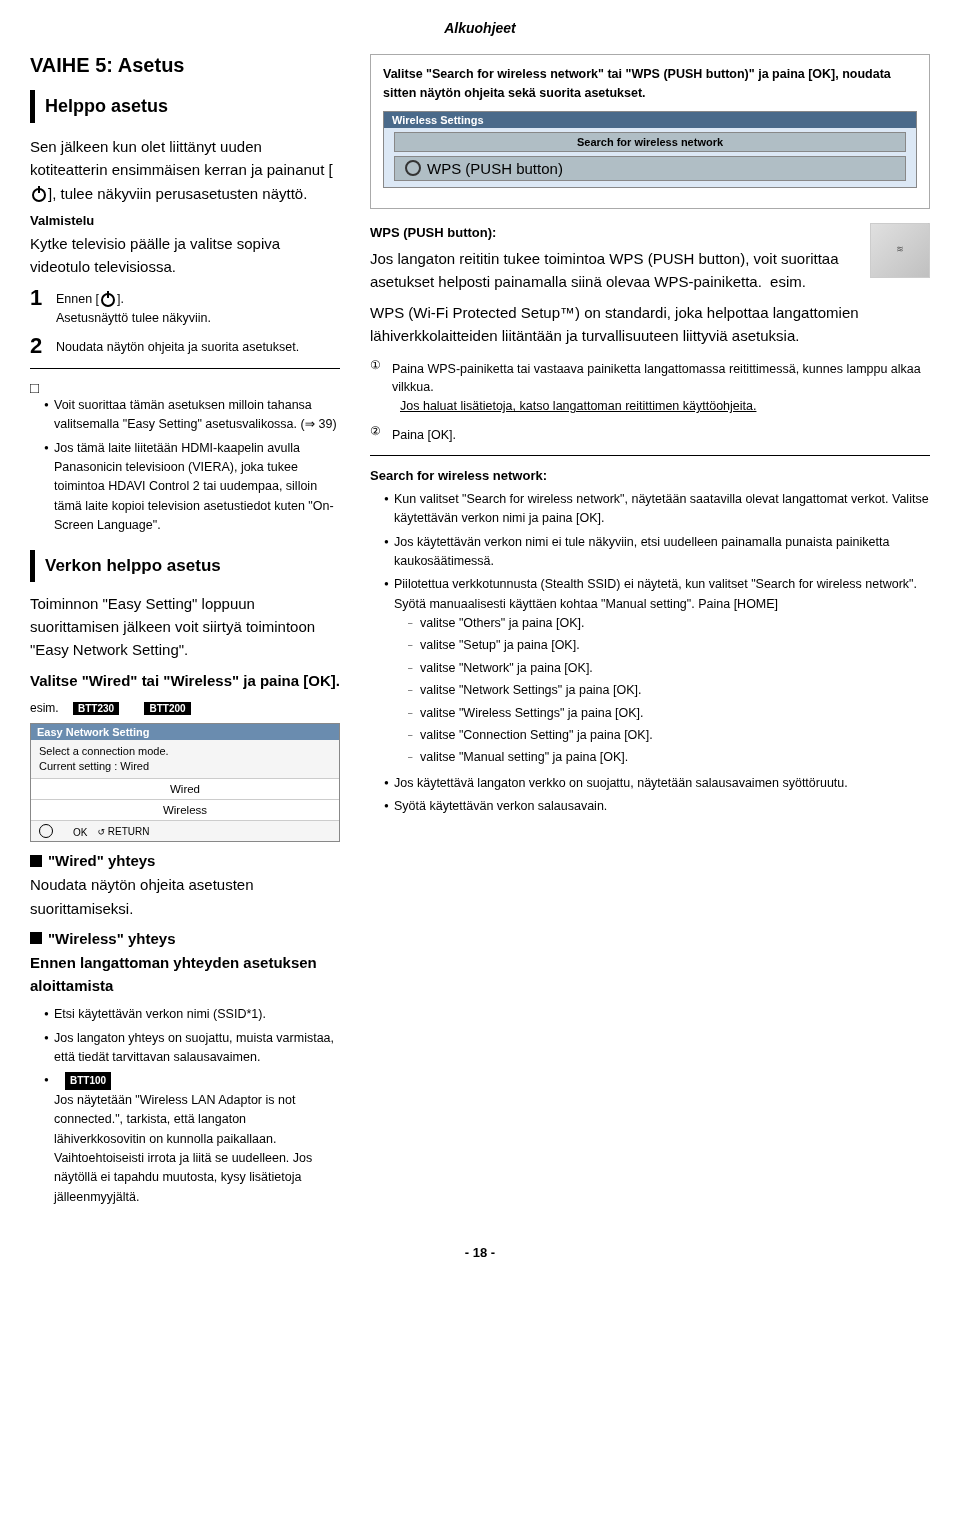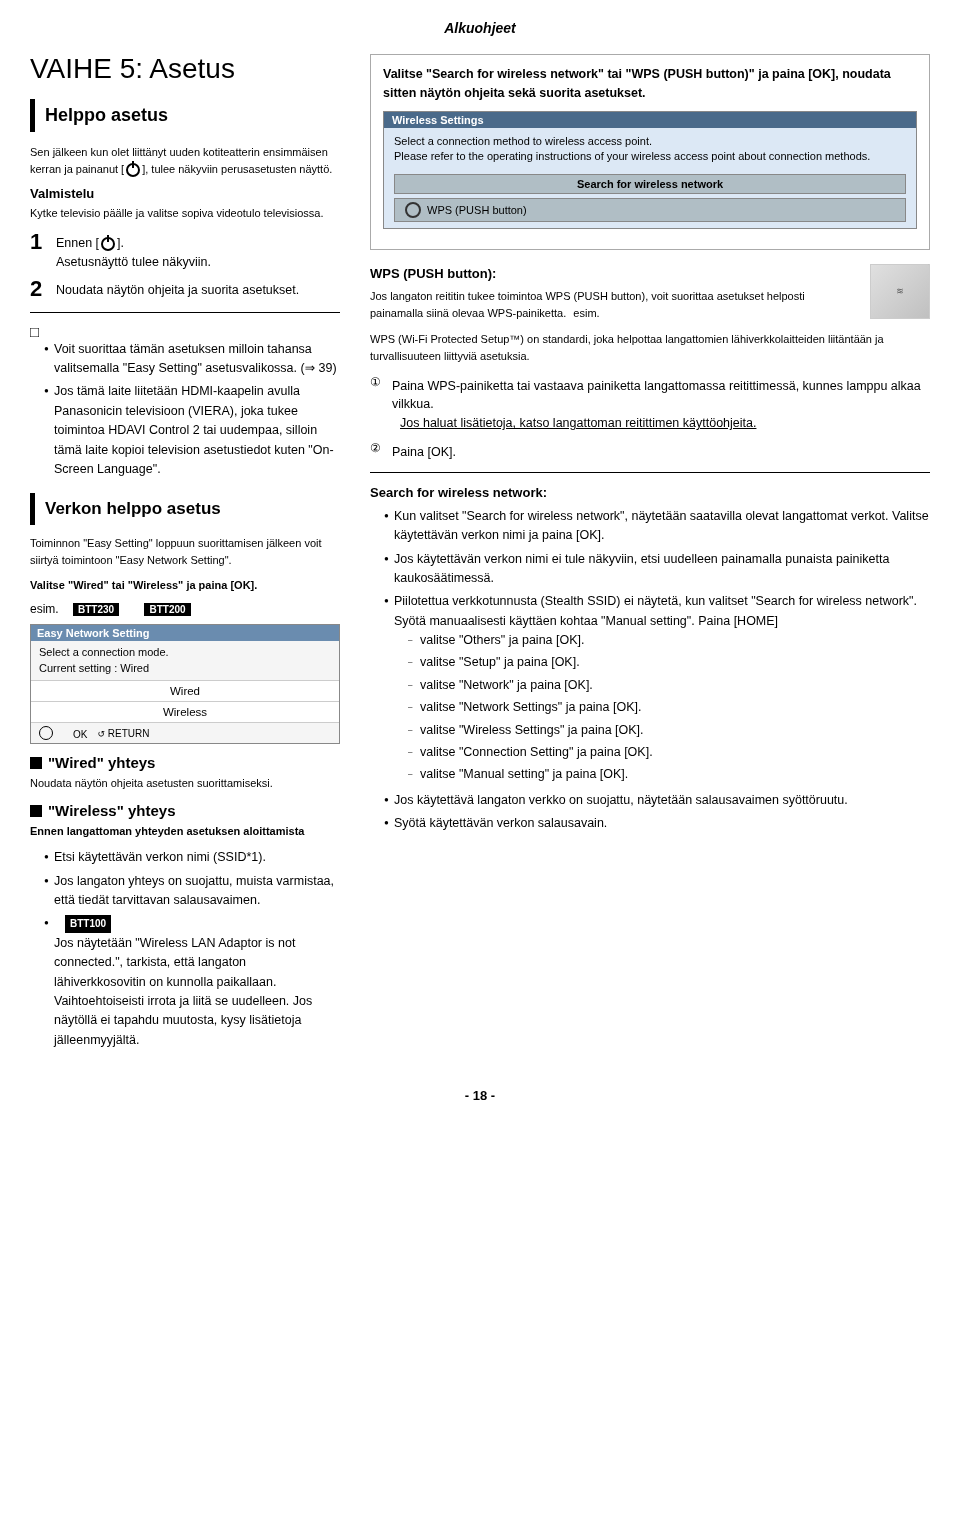--- a/index.html
+++ b/index.html
@@ -30,37 +30,37 @@
       gap: 30px;
     }
     .left-col {
       flex: 0 0 310px;
       width: 310px;
     }
     .right-col {
       flex: 1;
     }
     .main-title {
-      font-size: 28px;
-      font-weight: normal;
+      font-size: 20px;
+      font-weight: bold;
       margin-bottom: 14px;
       line-height: 1.1;
     }
     .section-box {
       border-left: 5px solid #000;
       padding: 6px 10px;
       margin-bottom: 12px;
       background: #fff;
     }
     .section-box h2 {
       font-size: 18px;
       font-weight: bold;
     }
     .body-text {
-      font-size: 11px;
+      font-size: 15px;
       line-height: 1.55;
       margin-bottom: 8px;
     }
     .valmistelu-title {
       font-weight: bold;
       font-size: 13px;
       margin-bottom: 4px;
     }
     .step-row {
       display: flex;
@@ -272,21 +272,21 @@
       font-weight: bold;
       cursor: pointer;
     }
     .ws-btn-wps {
       display: flex;
       align-items: center;
       gap: 6px;
       background: #b0bec5;
       border: 1px solid #888;
       padding: 3px 10px;
-      font-size: 11px;
+      font-size: 15px;
     }
     .wps-icon {
       width: 16px;
       height: 16px;
       border: 2px solid #333;
       border-radius: 50%;
       display: inline-block;
     }
     .wps-section {
       margin: 10px 0;
@@ -474,23 +474,20 @@
 
     <div class="right-col">
 
       <div class="right-col-top">
         <div class="intro-text">
           <strong>Valitse "Search for wireless network" tai "WPS (PUSH button)" ja paina [OK], noudata sitten näytön ohjeita sekä suorita asetukset.</strong>
         </div>
 
         <div class="wireless-settings-box">
           <div class="ws-title">Wireless Settings</div>
-          <div class="ws-body">
-            <span>Select a connection method to wireless access point.<br>Please refer to the operating instructions of your wireless access point about connection methods.</span>
-          </div>
           <div class="ws-buttons">
             <div class="ws-btn">Search for wireless network</div>
             <div class="ws-btn-wps">
               <span class="wps-icon"></span>
               <span>WPS (PUSH button)</span>
             </div>
           </div>
         </div>
       </div>
 

